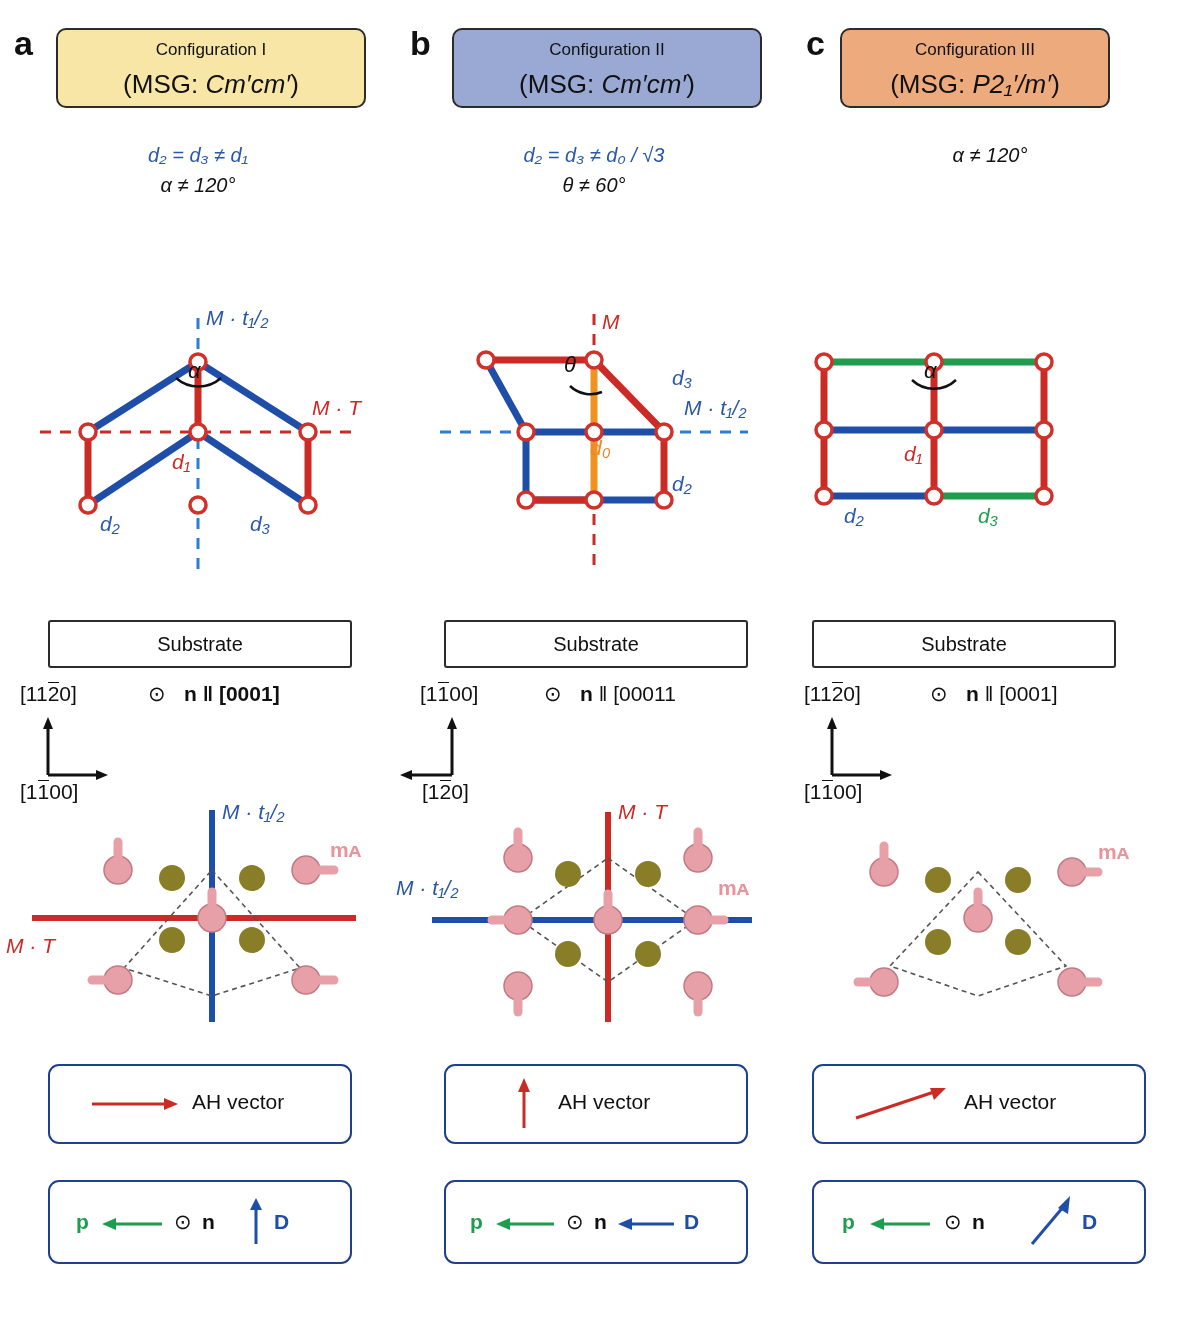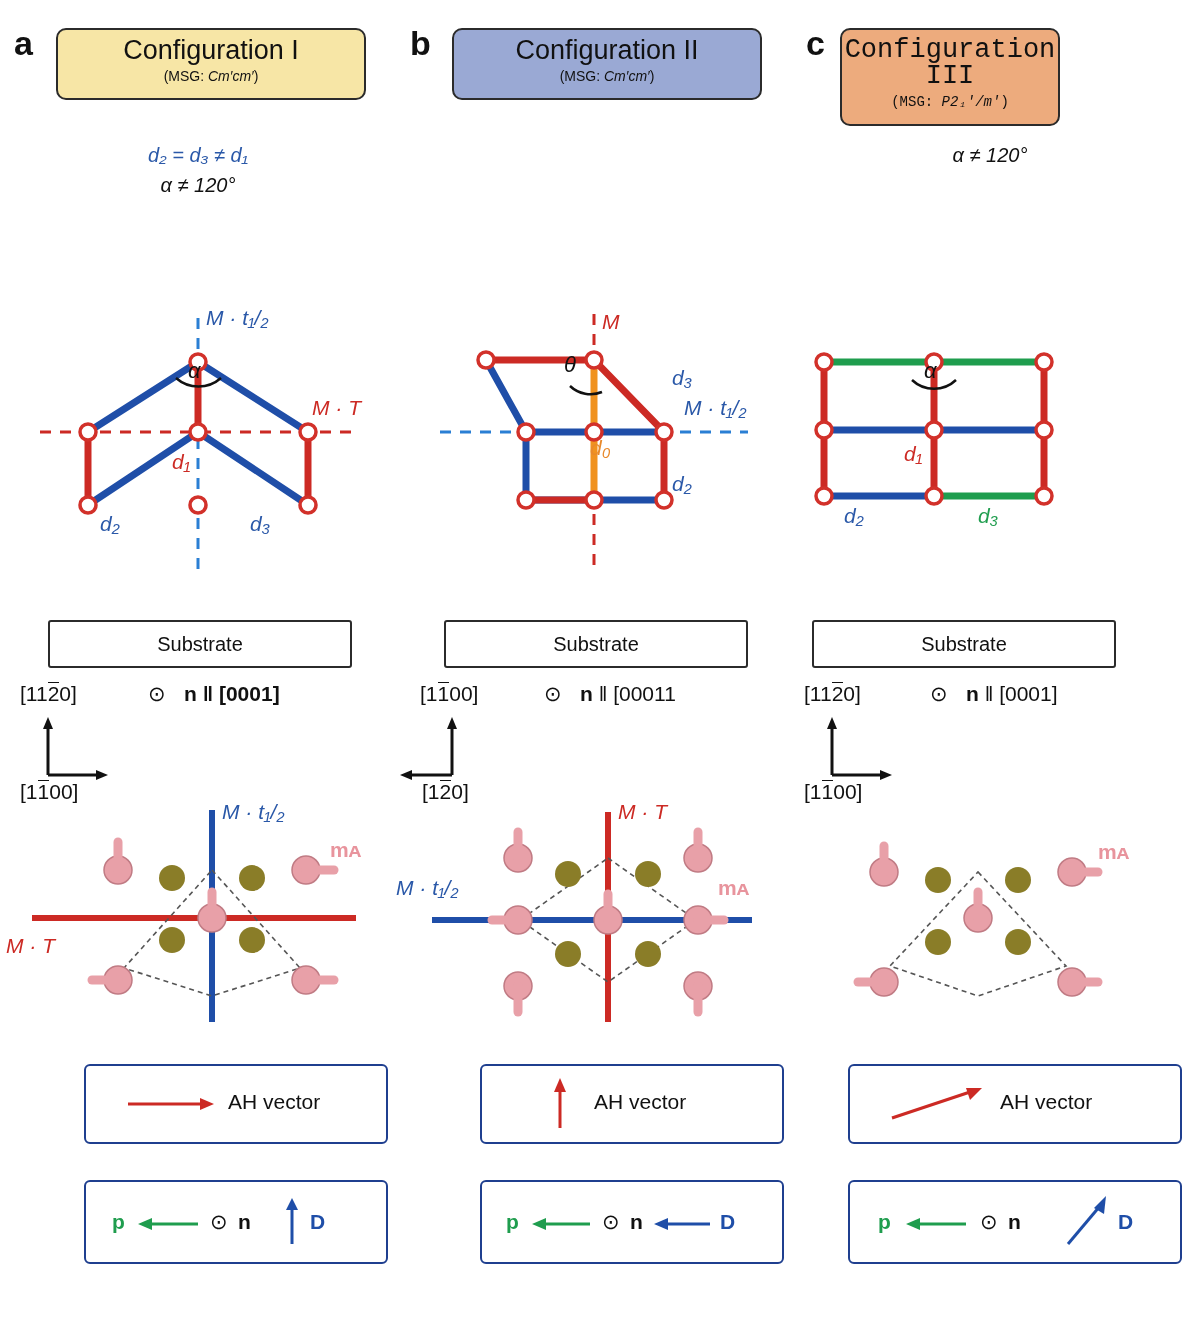--- a/index.html
+++ b/index.html
@@ -4,41 +4,41 @@
 <style>
   html,body{margin:0;padding:0;background:#ffffff;}
   body{width:1188px;height:1334px;font-family:"Liberation Sans",sans-serif;color:#111;position:relative;overflow:hidden;}
   .panel{position:absolute;top:0;height:1334px;width:396px;}
   #panel-a{left:0;}
   #panel-b{left:396px;}
   #panel-c{left:792px;}
   .panel-letter{position:absolute;left:14px;top:26px;font-size:34px;font-weight:bold;line-height:1;}
   .title-box{position:absolute;top:28px;left:56px;width:310px;border:2px solid #2b2b2b;border-radius:10px;
              text-align:center;padding:7px 0 9px 0;box-sizing:border-box;}
-  #panel-c .title-box{width:220px;left:48px;font-family:Liberation Mono, monospace;}
-  .title-box .t1{font-size:27px;line-height:26px;}
-  .title-box .t2{font-size:14px;line-height:26px;}
+  #panel-c .title-box{width:270px;left:48px;}
+  .title-box .t1{font-size:17px;line-height:26px;}
+  .title-box .t2{font-size:26px;line-height:26px;margin-top:8px;}
   .title-box .t2 i{font-style:italic;}
   .yellow{background:#f7e6a6;}
   .blue{background:#9aa9d4;}
   .orange{background:#edab7d;}
   .cond{position:absolute;left:0;width:396px;text-align:center;}
   .cond .l1{font-size:20px;line-height:30px;}
   .cond .l2{font-size:20px;line-height:30px;}
   .blue-t{color:#2a58a8;}
   .red-t{color:#cc2a24;}
   .green-t{color:#1f9d4e;}
   .orange-t{color:#e8892b;}
   .ital{font-style:italic;}
   .diagram{position:absolute;left:0;width:396px;height:280px;}
   .substrate{position:absolute;width:300px;height:44px;border:2px solid #2b2b2b;border-radius:3px;
              display:flex;align-items:center;justify-content:center;font-size:20px;background:#fff;margin-top:48px;}
   .idx{position:absolute;font-size:21px;}
   .ovl{position:absolute;top:0;left:0;}
-  .boxline{position:absolute;border:2px solid #1f3f8f;border-radius:6px;background:#fff;margin-left:36px;}
+  .boxline{position:absolute;border:2px solid #1f3f8f;border-radius:11px;background:#fff;}
   .ahbox{width:300px;height:76px;}
   .ahlabel{position:absolute;font-size:21px;}
   .pdbox{width:300px;height:80px;}
   .ob{position:relative;display:inline-block;}
   .ob::before{content:"";position:absolute;left:0;right:0;top:0.02em;border-top:1.6px solid #111;}
 </style>
 </head>
 <body>
 
 <div class="panel" id="panel-a">
@@ -156,20 +156,24 @@
 </div>
 
 <div class="panel" id="panel-b">
   <div class="panel-letter">b</div>
 
   <div class="title-box blue">
     <div class="t1">Configuration II</div>
     <div class="t2"><span>(MSG: </span><i>Cm′cm′</i><span>)</span></div>
   </div>
 
+  <div class="cond" style="top:140px">
+    <div class="l1 blue-t ital"><span>d₂ = d₃ ≠ d₀ / √3</span></div>
+    <div class="l2 ital">θ ≠ 60°</div>
+  </div>
 
   <div class="diagram" style="top:300px">
     <svg class="ovl" width="396" height="300">
       <line x1="198" y1="14" x2="198" y2="270" stroke="#cc2a24" stroke-width="3" stroke-dasharray="11,9"></line>
       <line x1="44" y1="132" x2="352" y2="132" stroke="#2a7fd4" stroke-width="3" stroke-dasharray="11,9"></line>
       <polyline points="90,60 198,60 268,132 268,200" fill="none" stroke="#cc2a24" stroke-width="7"></polyline>
       <polyline points="90,60 130,132 198,132 268,132" fill="none" stroke="#1f4ea8" stroke-width="7"></polyline>
       <polyline points="130,132 130,200 198,200 268,200" fill="none" stroke="#1f4ea8" stroke-width="7"></polyline>
       <line x1="130" y1="200" x2="198" y2="200" stroke="#cc2a24" stroke-width="7"></line>
       <line x1="198" y1="60" x2="198" y2="200" stroke="#f0921f" stroke-width="7"></line>

